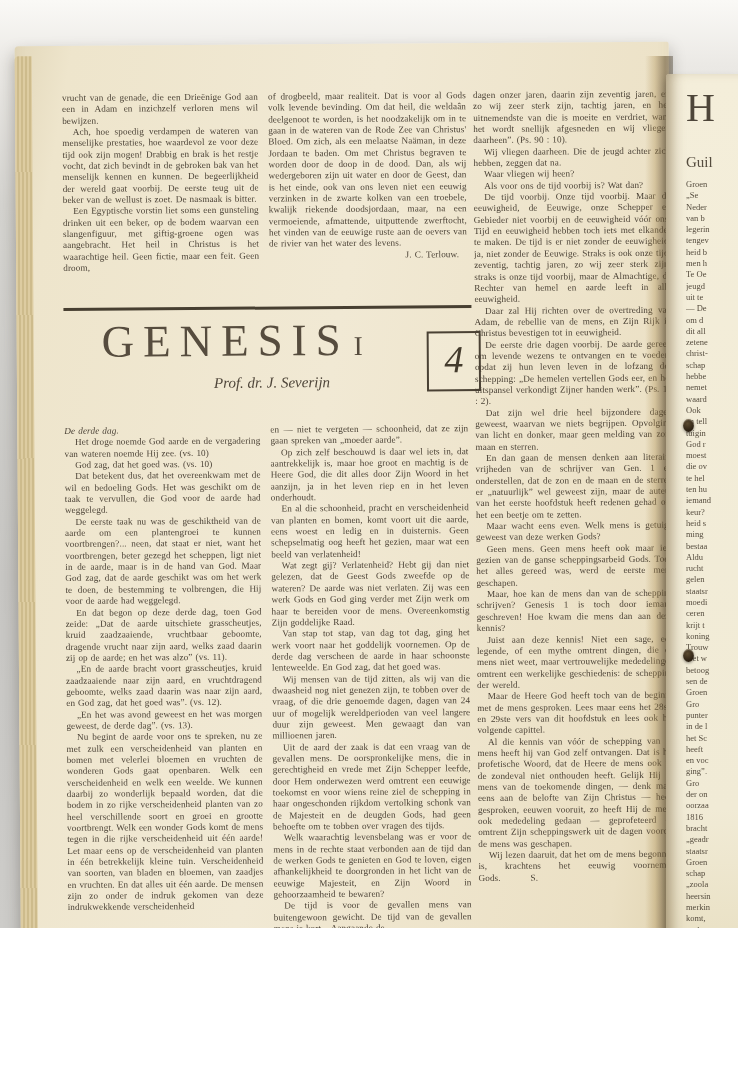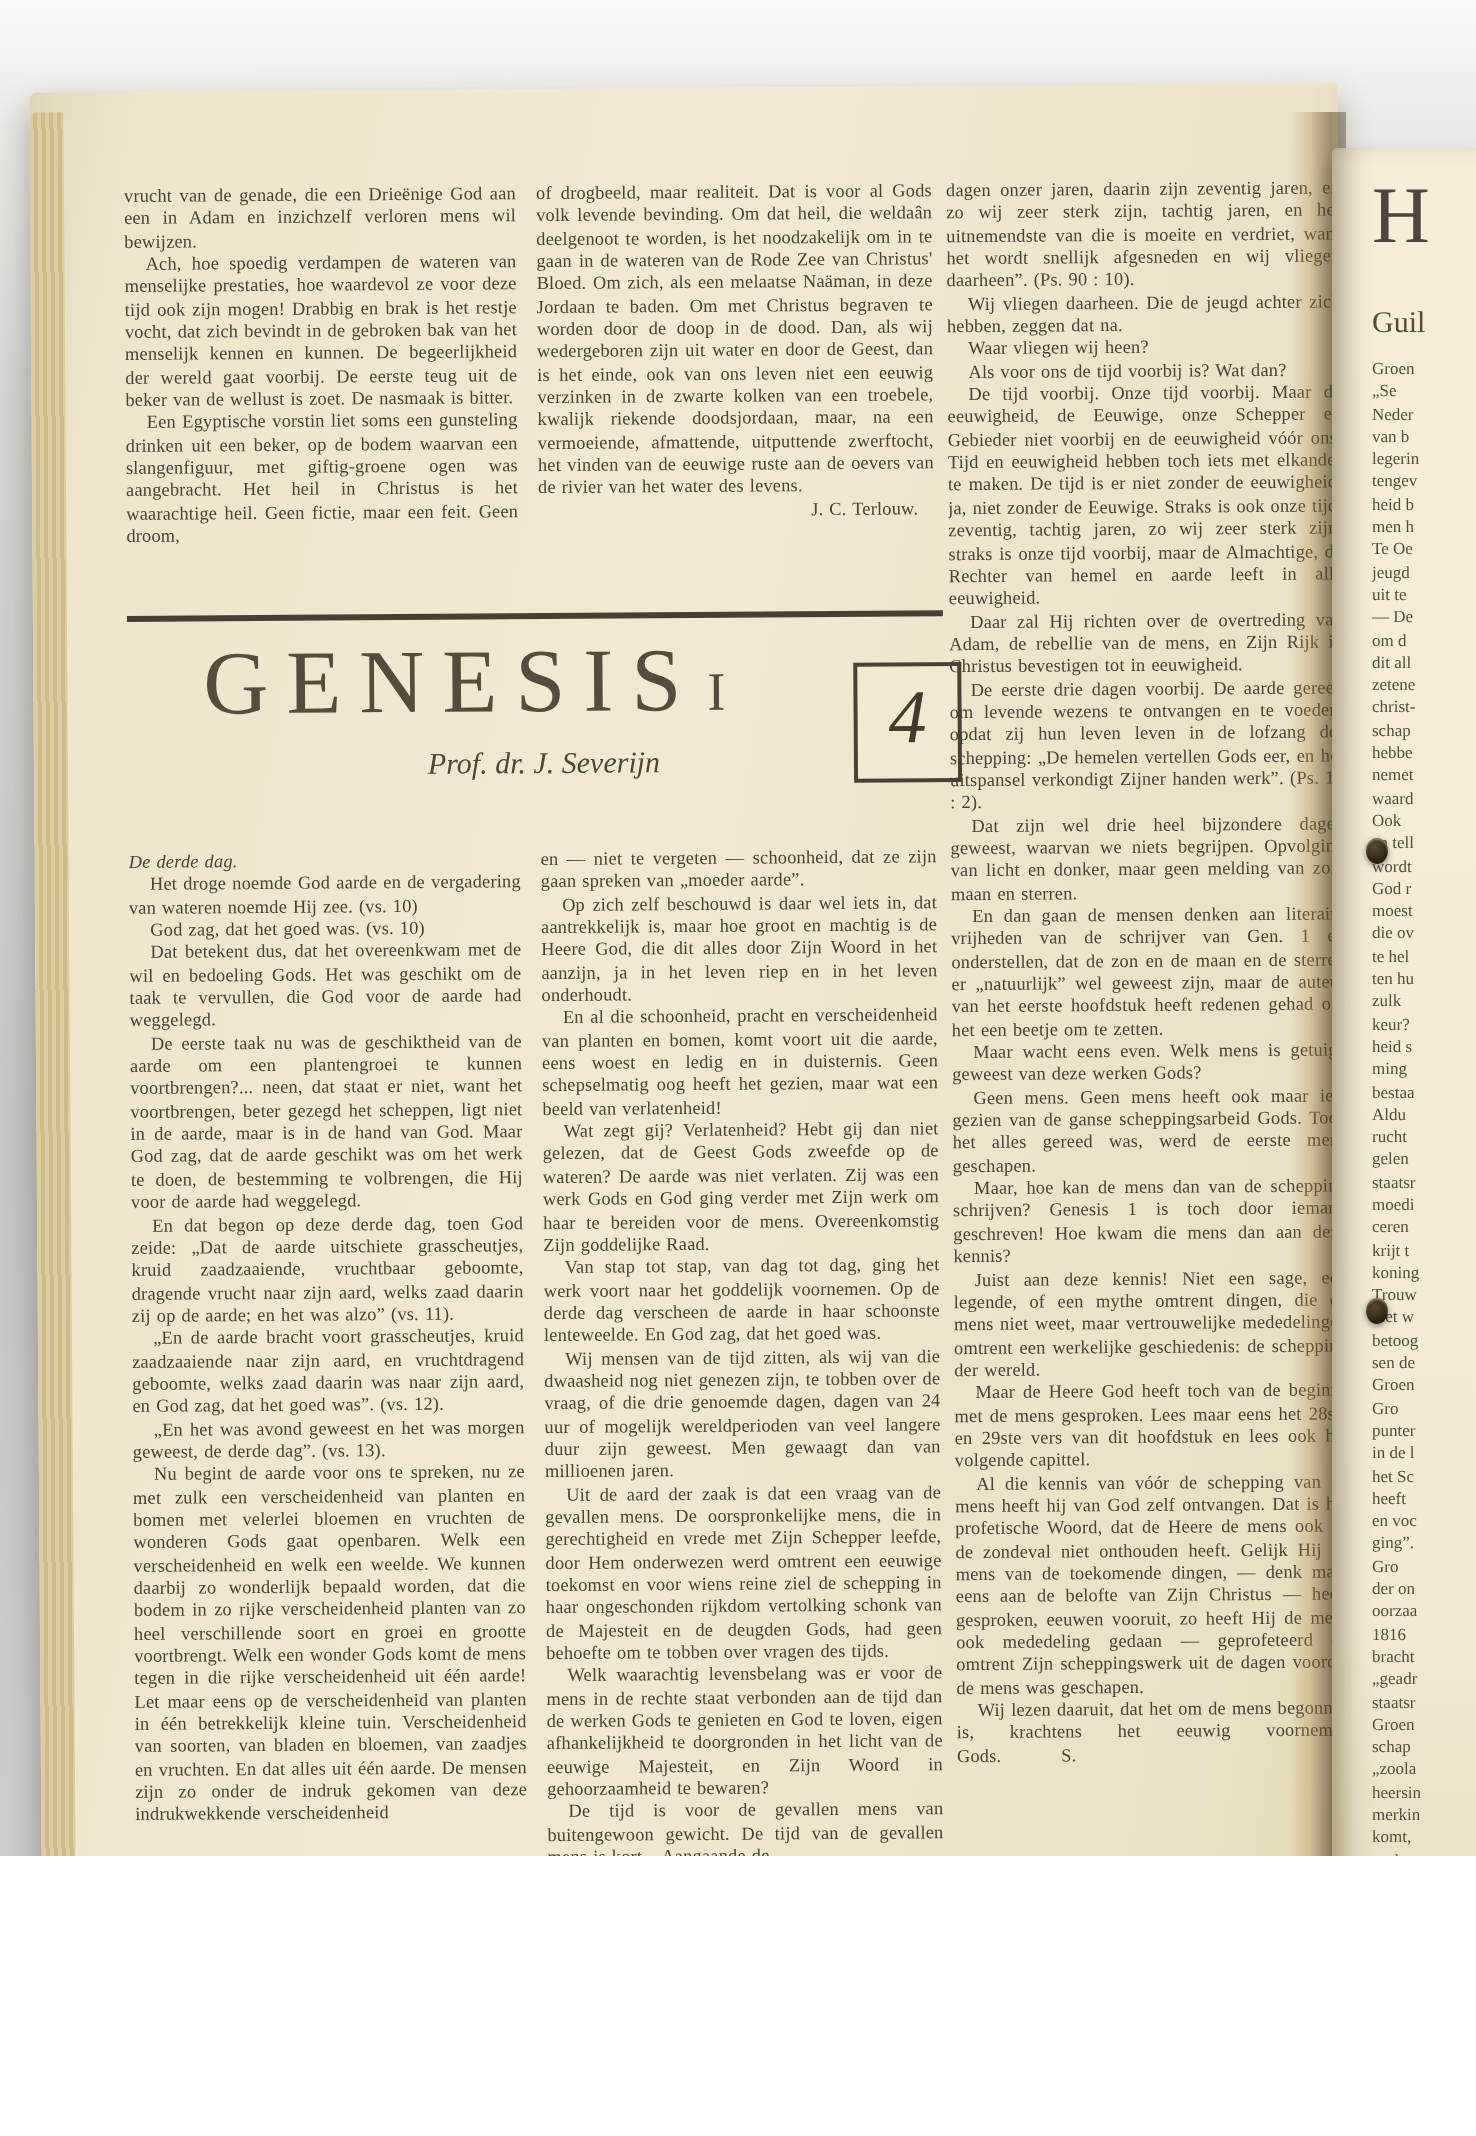--- a/index.html
+++ b/index.html
@@ -149,27 +149,27 @@
         <div class="frag">om d</div>
         <div class="frag">dit all</div>
         <div class="frag">zetene</div>
         <div class="frag">christ-</div>
         <div class="frag">schap</div>
         <div class="frag">hebbe</div>
         <div class="frag">nemet</div>
         <div class="frag">waard</div>
         <div class="frag">Ook</div>
         <div class="frag">en tell</div>
-        <div class="frag">wordt</div>
+        <div class="frag">tuigin</div>
         <div class="frag">God r</div>
         <div class="frag">moest</div>
         <div class="frag">die ov</div>
         <div class="frag">te hel</div>
         <div class="frag">ten hu</div>
-        <div class="frag">zulk</div>
+        <div class="frag">iemand</div>
         <div class="frag">keur?</div>
         <div class="frag">heid s</div>
         <div class="frag">ming</div>
         <div class="frag">bestaa</div>
         <div class="frag">Aldu</div>
         <div class="frag">rucht</div>
         <div class="frag">gelen</div>
         <div class="frag">staatsr</div>
         <div class="frag">moedi</div>
         <div class="frag">ceren</div>

